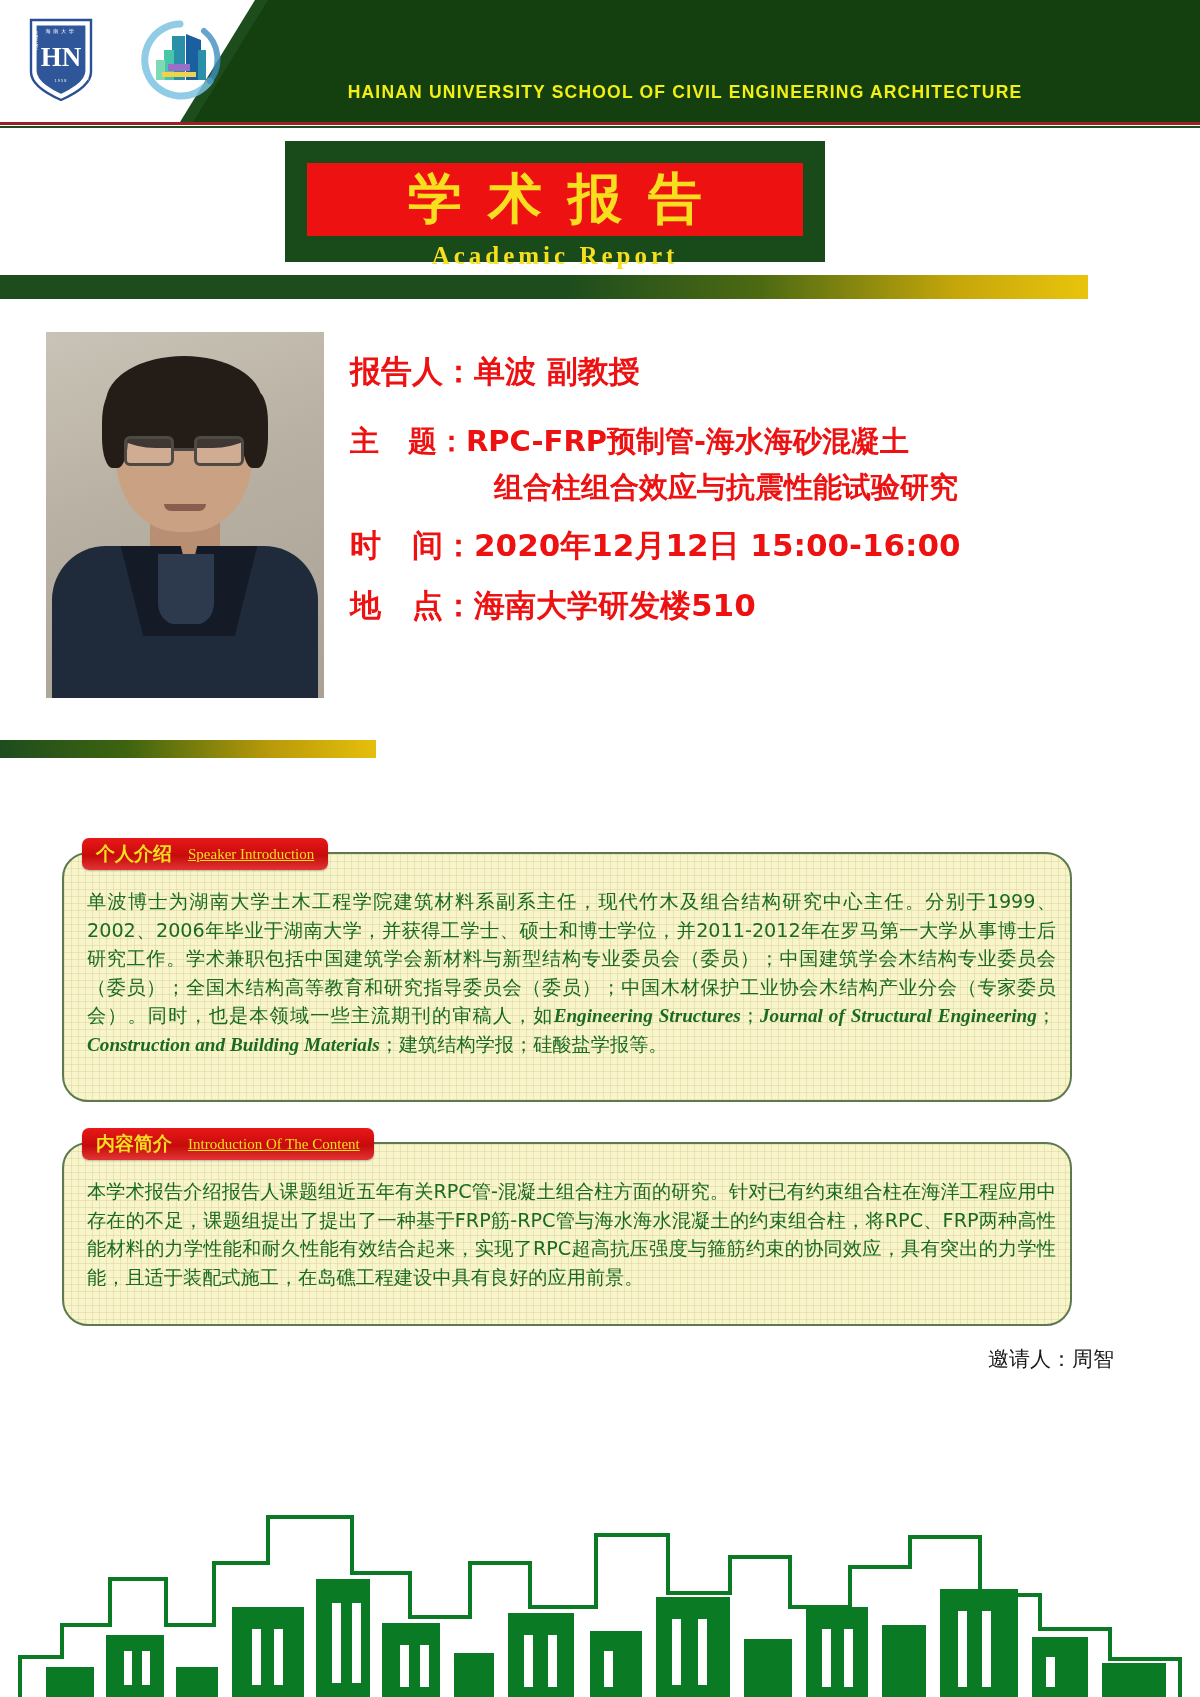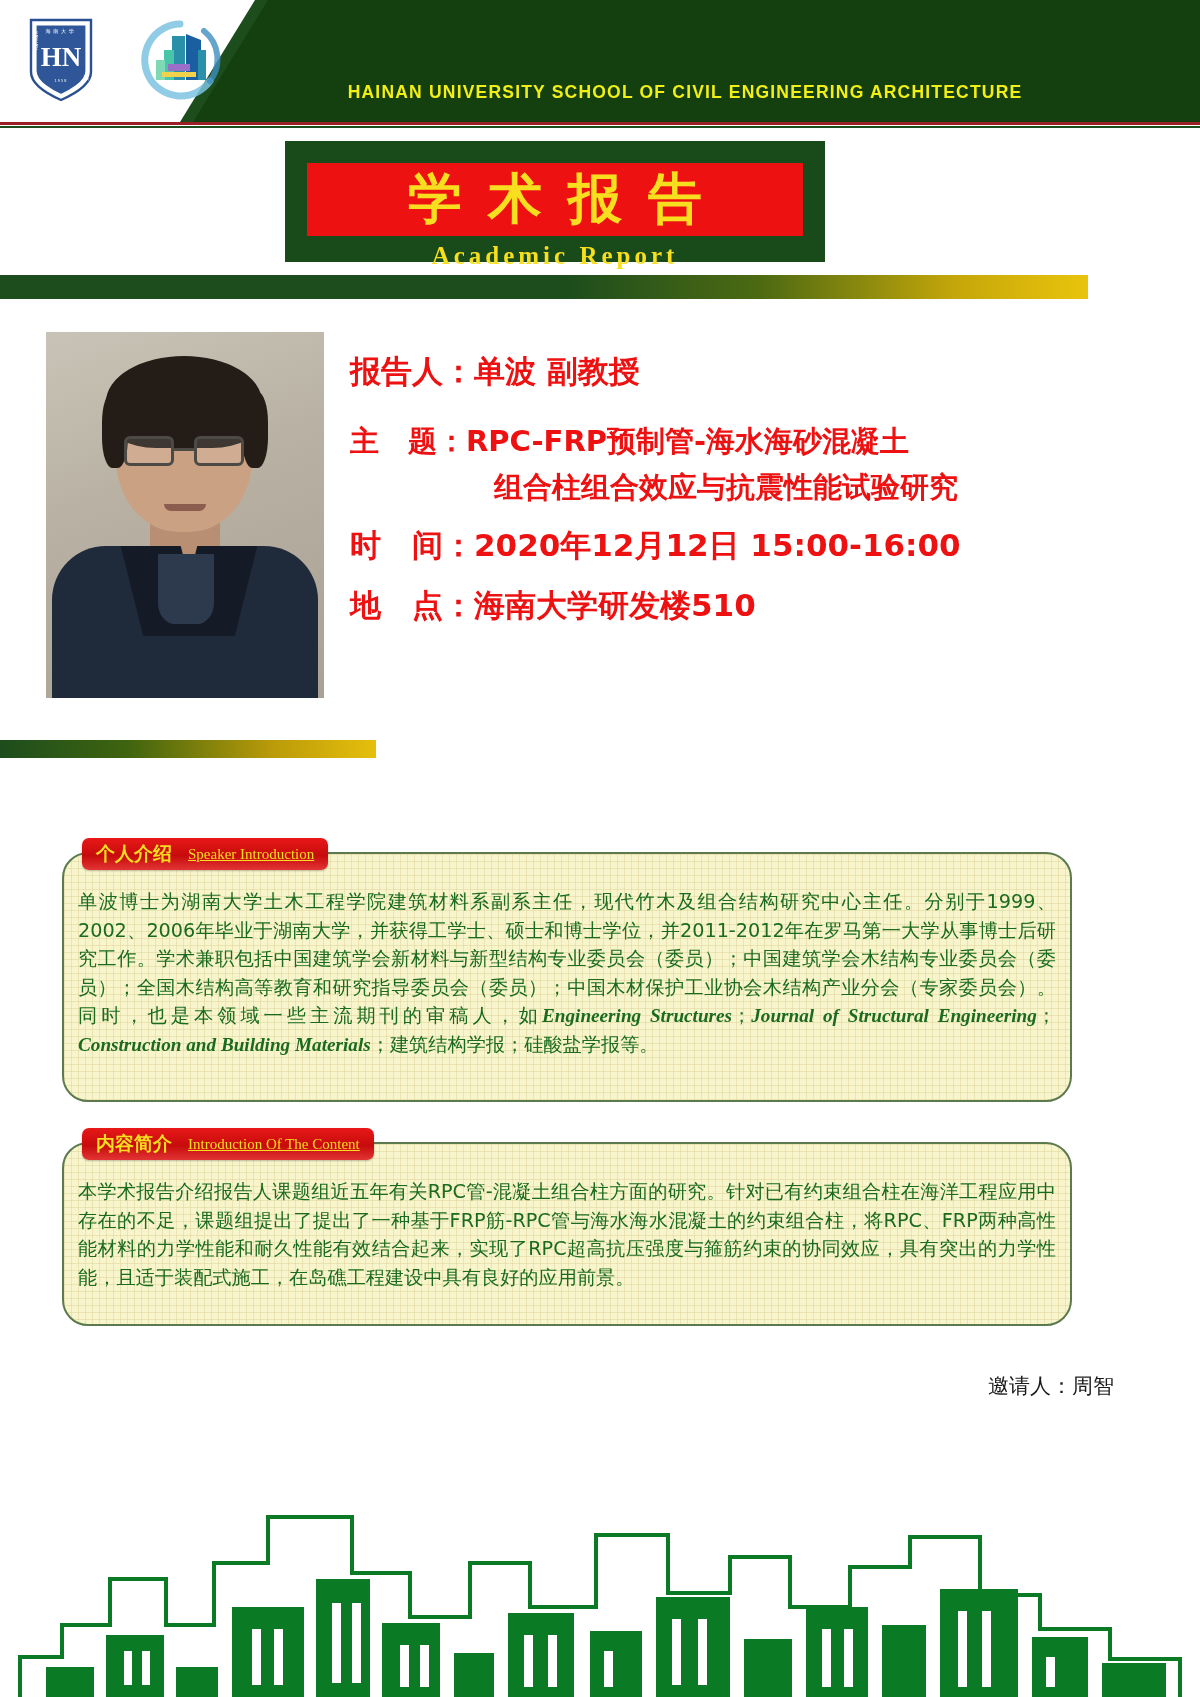--- a/index.html
+++ b/index.html
@@ -187,27 +187,28 @@
     color:#f7df20; font-size:15px; font-weight:normal;
     text-decoration:underline; white-space:nowrap;
     font-family:"Liberation Serif", serif;
   }
 
   .body-text{
     position:absolute; left:14px; right:14px; top:34px;
     color:#1a6b1f; font-size:19.2px; line-height:28.5px;
     text-align:justify; text-justify:inter-ideograph;
     font-family:"DejaVu Sans", sans-serif;
+    padding-left:9px;
   }
   .body-text i{ font-family:"Liberation Serif", serif; font-style:italic; font-weight:bold; }
 
   .inviter{
     position:absolute; right:86px; top:1345px;
     color:#1a1a1a; font-size:21px;
-    font-family:"DejaVu Sans", sans-serif; white-space:nowrap;margin-top:27px;
+    font-family:"DejaVu Sans", sans-serif; white-space:nowrap;
   }
 
   
   .skyline{ position:absolute; left:0; bottom:0; width:1200px; height:330px; }
 </style>
 </head>
 <body>
 
 <div class="header">
   <div class="header-band"></div>

